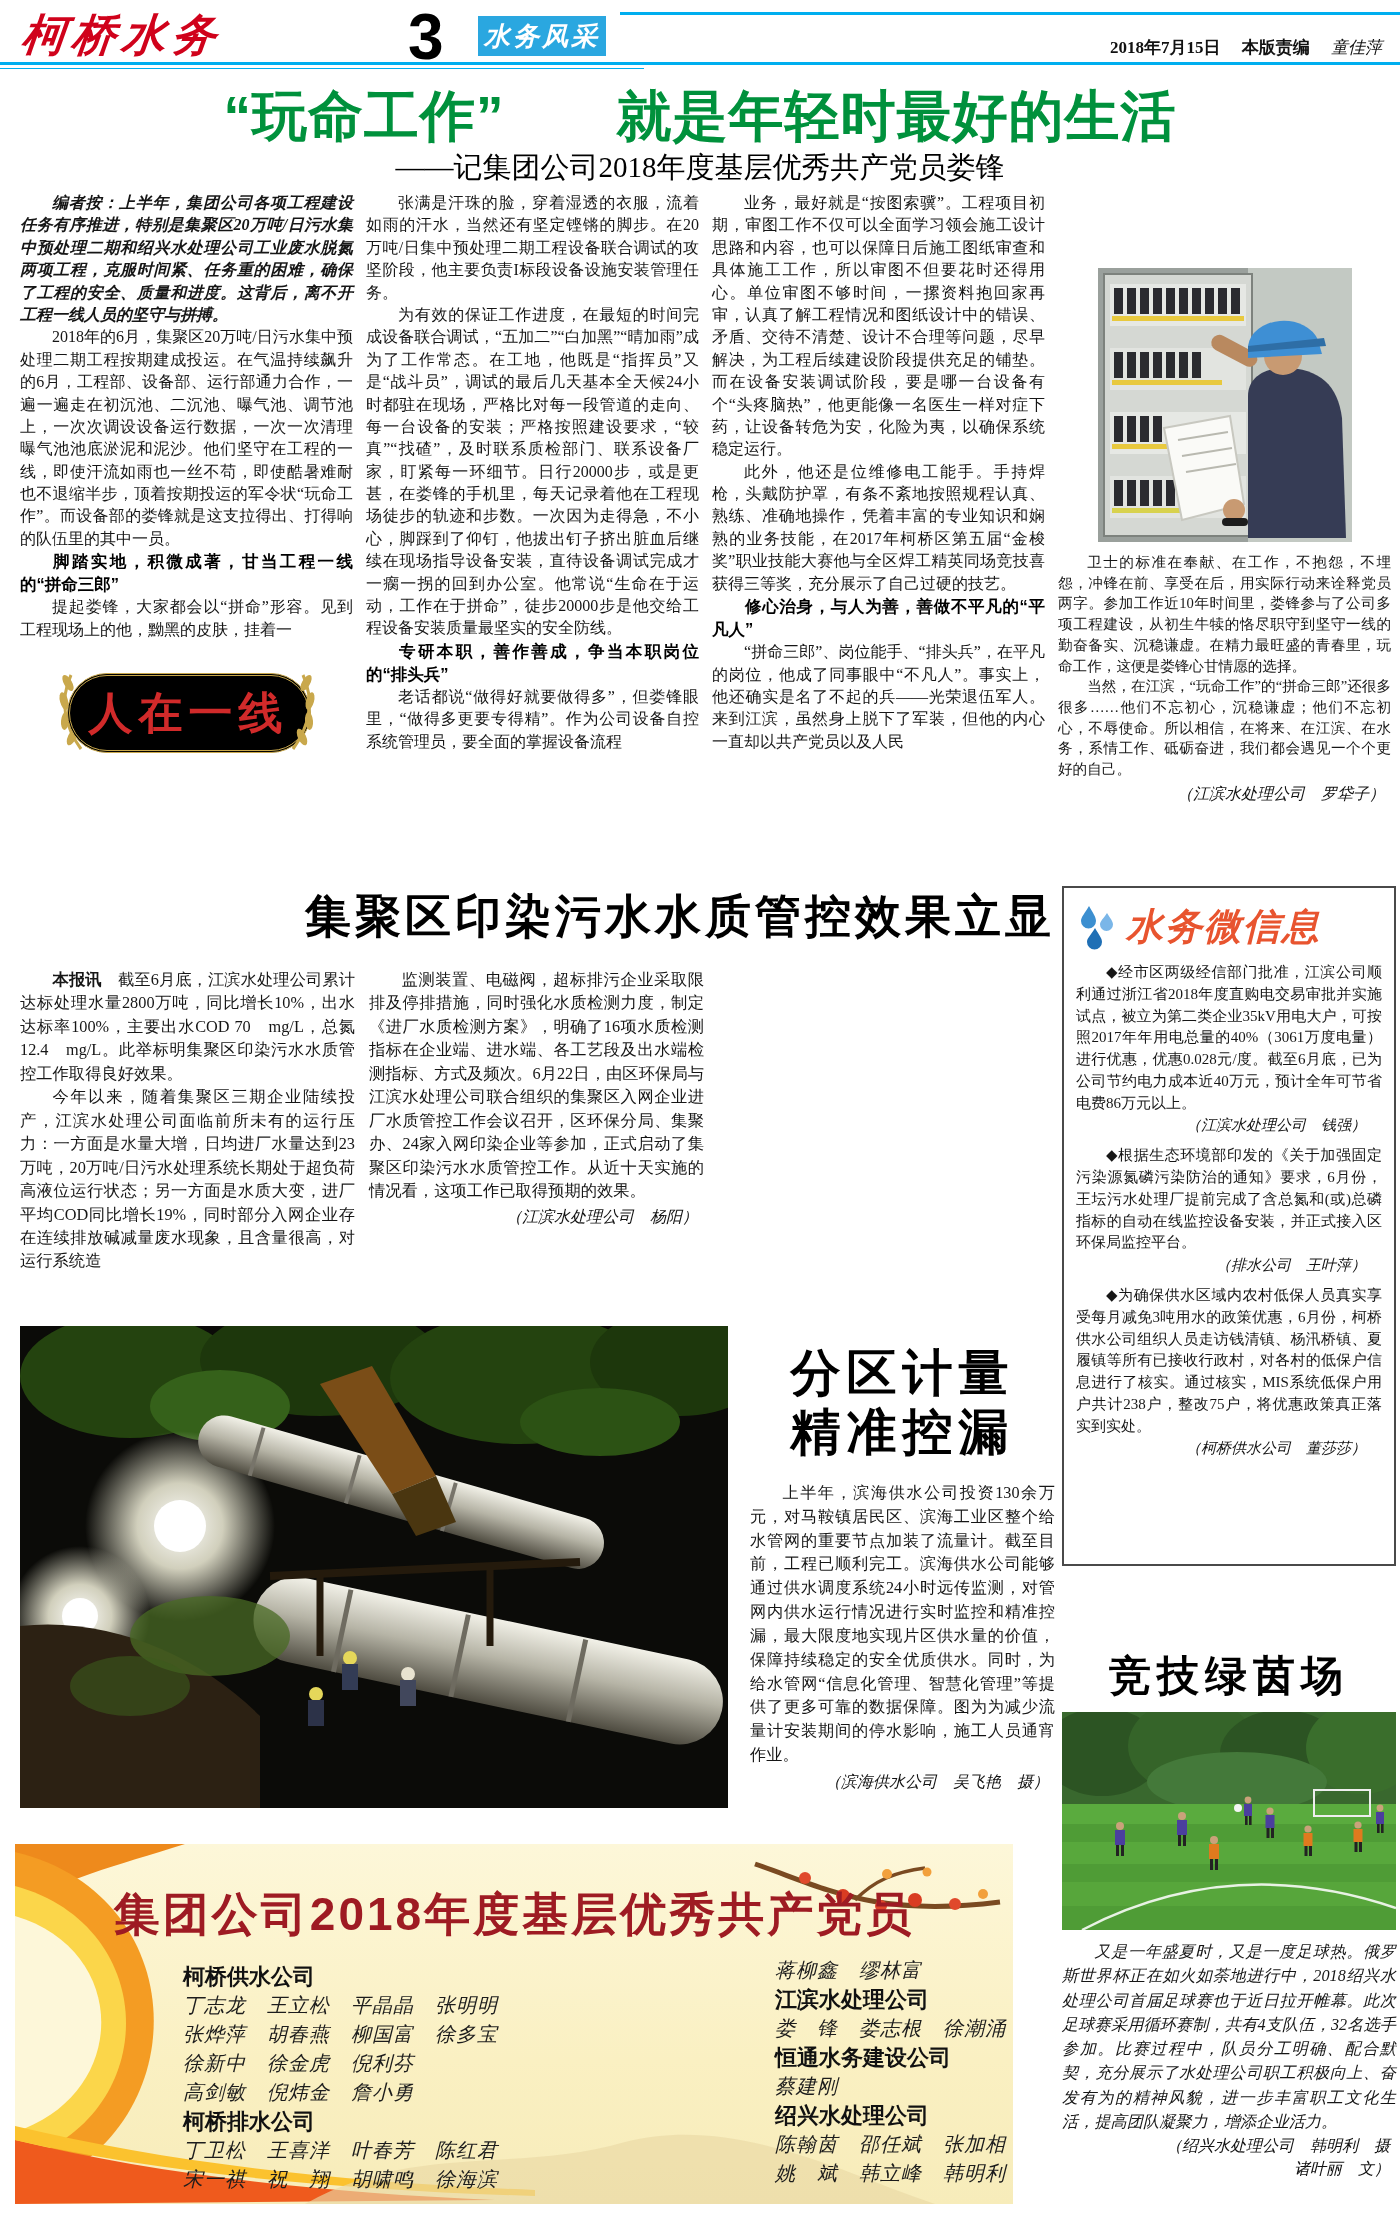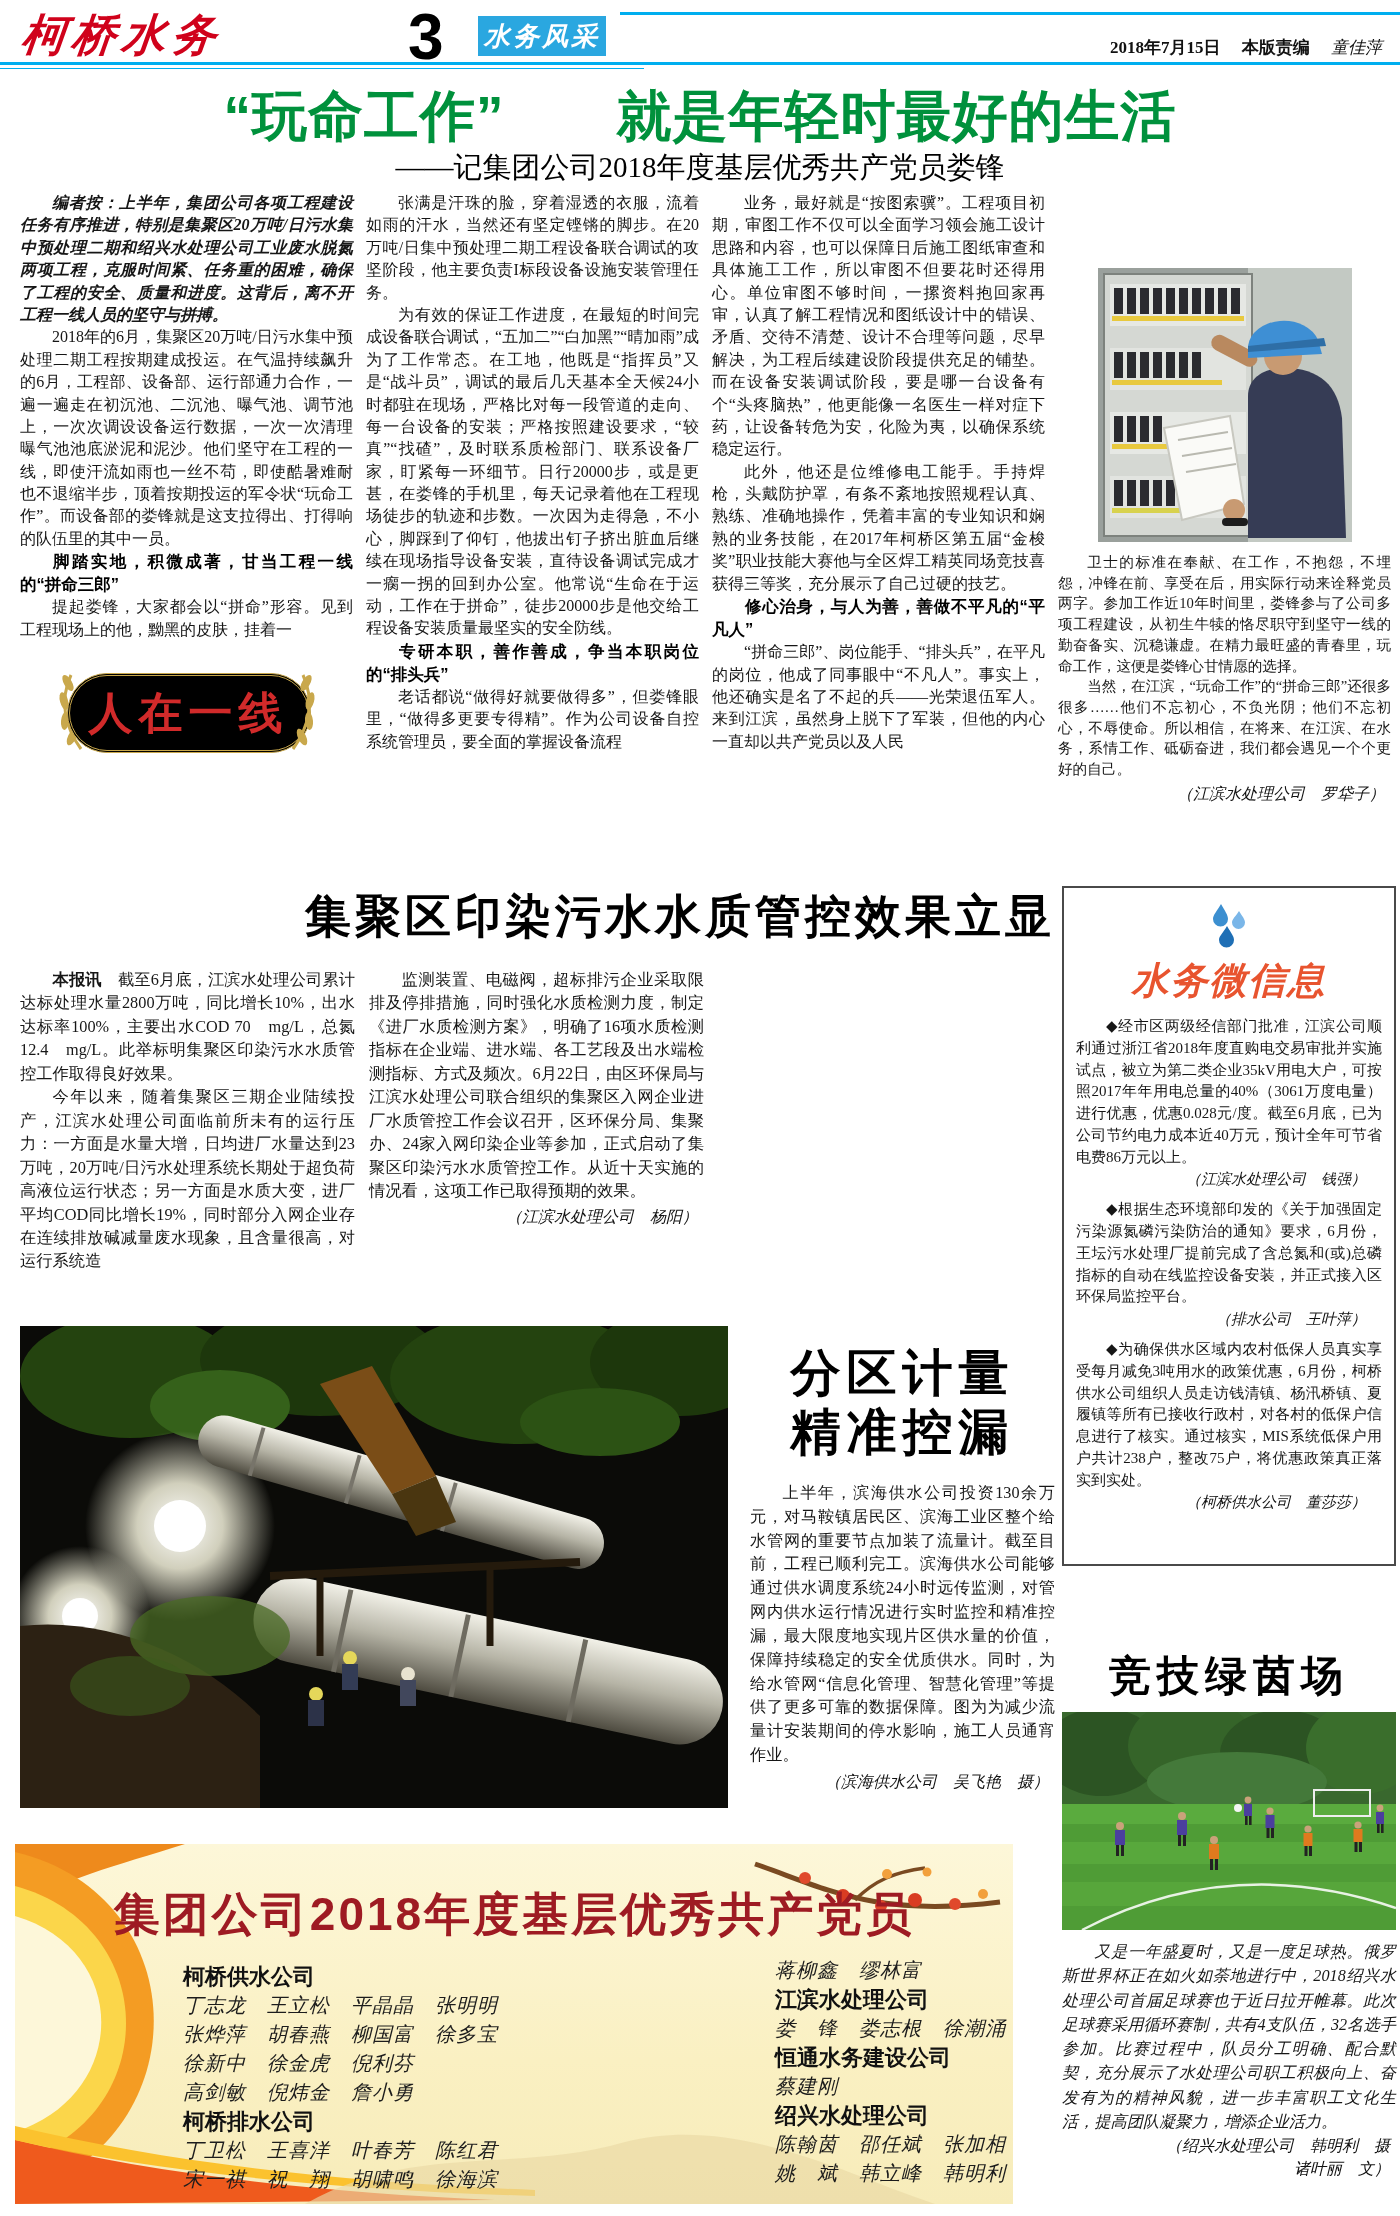--- a/index.html
+++ b/index.html
@@ -57,21 +57,21 @@
   .midband{position:absolute;left:20px;top:1326px;width:1035px;height:482px;display:flex;gap:22px;}
   .nightphoto{flex:0 0 708px;}
   .meterbox{flex:1;padding-top:18px;}
   .mtitle{text-align:center;font-size:50px;font-weight:900;color:#000;line-height:1.18;
           font-family:"Liberation Sans","DejaVu Sans",sans-serif;letter-spacing:6px;margin:0;}
   .meterbox p.b{margin-top:20px;font-size:16.2px;line-height:1.47;}
 
   
   .sidebar{position:absolute;left:1062px;top:886px;width:334px;height:680px;border:2px solid #4a4a4a;
            box-sizing:border-box;padding:14px 12px 10px 12px;background:#fff;}
-  .wxhead{display:flex;align-items:center;gap:8px;margin-bottom:10px;flex-direction:column;}
+  .wxhead{display:flex;align-items:center;gap:8px;margin-bottom:10px;}
   .wxtitle{font-size:37px;font-weight:900;color:#e8542f;font-family:"Liberation Sans",sans-serif;
            font-style:italic;letter-spacing:2px;}
   .sidebar p.b{font-size:15px;line-height:1.45;}
   .sidebar .sig{font-size:15px;margin:2px 10px 10px 0;}
 
   
   .soctitle{position:absolute;left:1062px;top:1648px;width:334px;text-align:center;font-size:42px;
             font-weight:900;color:#000;font-family:"Liberation Sans",sans-serif;letter-spacing:6px;}
   .socphoto{position:absolute;left:1062px;top:1712px;}
   .socbody{position:absolute;left:1062px;top:1940px;width:334px;}
@@ -205,21 +205,21 @@
           <path d="M150,78 l76,-8 2,8 -78,6 Z" fill="#2e6ea6"></path>
           <polygon points="66,160 132,148 146,236 84,252" fill="#fafaf7" stroke="#c8c8c0" stroke-width="2"></polygon>
           <line x1="80" y1="172" x2="130" y2="164" stroke="#b9b9b0" stroke-width="2"></line>
           <line x1="84" y1="188" x2="134" y2="180" stroke="#b9b9b0" stroke-width="2"></line>
           <line x1="88" y1="204" x2="138" y2="196" stroke="#b9b9b0" stroke-width="2"></line>
           <circle cx="136" cy="242" r="11" fill="#c89a72"></circle>
           <rect x="124" y="250" width="26" height="8" rx="4" fill="#1c1c1c"></rect>
         </g>
       </svg>
       <p class="b c4p">卫士的标准在奉献、在工作，不抱怨，不埋怨，冲锋在前、享受在后，用实际行动来诠释党员两字。参加工作近10年时间里，娄锋参与了公司多项工程建设，从初生牛犊的恪尽职守到坚守一线的勤奋备实、沉稳谦虚。在精力最旺盛的青春里，玩命工作，这便是娄锋心甘情愿的选择。</p>
-      <p class="b c4p">当然，在江滨，“玩命工作”的“拼命三郎”还很多很多……他们不忘初心，不负光阴；他们不忘初心，不辱使命。所以相信，在将来、在江滨、在水务，系情工作、砥砺奋进，我们都会遇见一个个更好的自己。</p>
+      <p class="b c4p">当然，在江滨，“玩命工作”的“拼命三郎”还很多很多……他们不忘初心，沉稳谦虚；他们不忘初心，不辱使命。所以相信，在将来、在江滨、在水务，系情工作、砥砺奋进，我们都会遇见一个个更好的自己。</p>
       <p class="sig">（江滨水处理公司　罗牮子）</p>
     </div>
   </div>
 
   <div class="a2title">集聚区印染污水水质管控效果立显</div>
   <div class="a2">
     <div class="col">
       <p class="b"><b style="font-family:'Liberation Sans',sans-serif">本报讯</b><span>　截至6月底，江滨水处理公司累计达标处理水量2800万吨，同比增长10%，出水达标率100%，主要出水COD 70　mg/L，总氮12.4　mg/L。此举标明集聚区印染污水水质管控工作取得良好效果。</span></p>
       <p class="b">今年以来，随着集聚区三期企业陆续投产，江滨水处理公司面临前所未有的运行压力：一方面是水量大增，日均进厂水量达到23万吨，20万吨/日污水处理系统长期处于超负荷高液位运行状态；另一方面是水质大变，进厂平均COD同比增长19%，同时部分入网企业存在连续排放碱减量废水现象，且含量很高，对运行系统造</p>
     </div>

